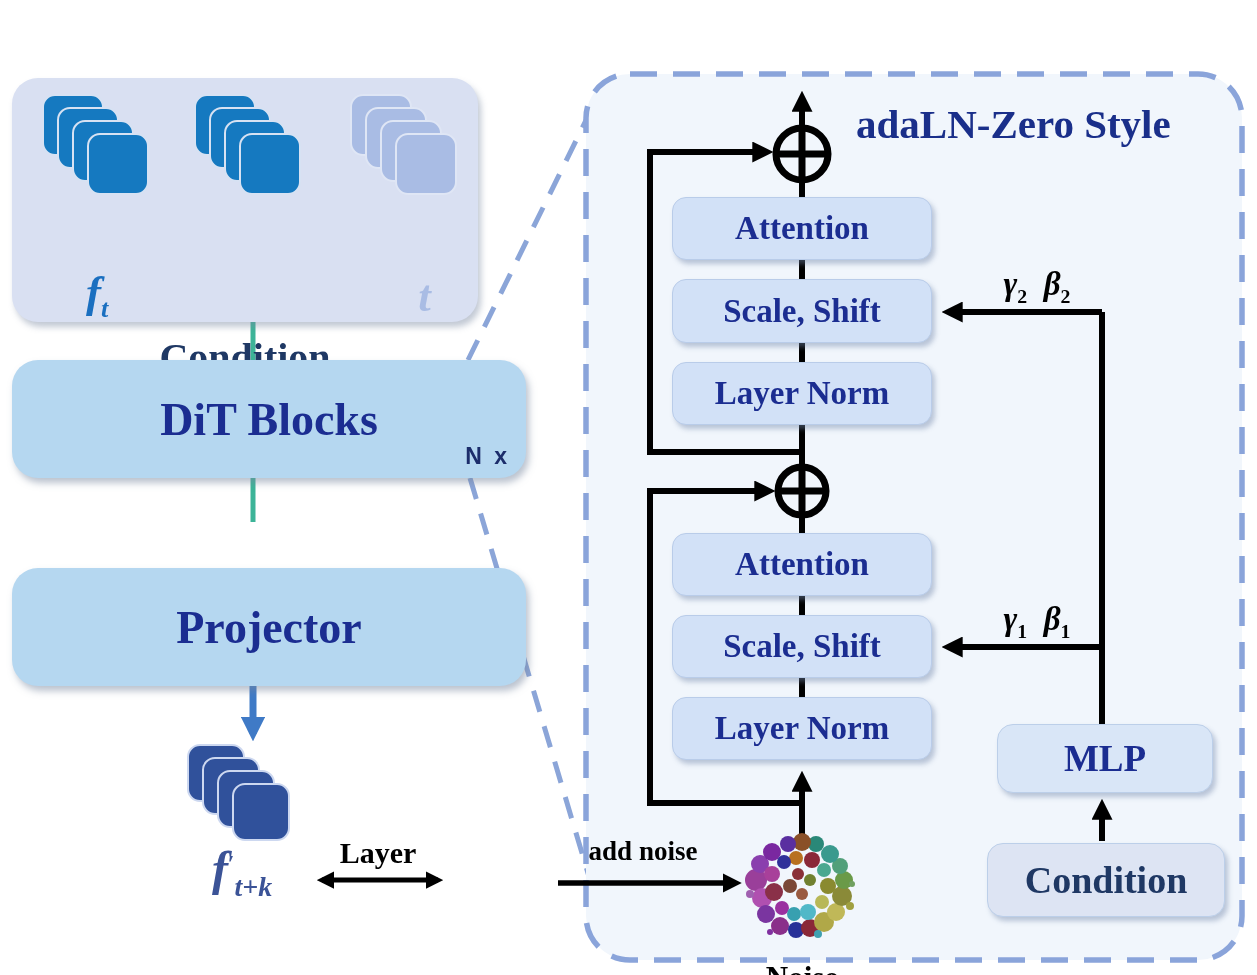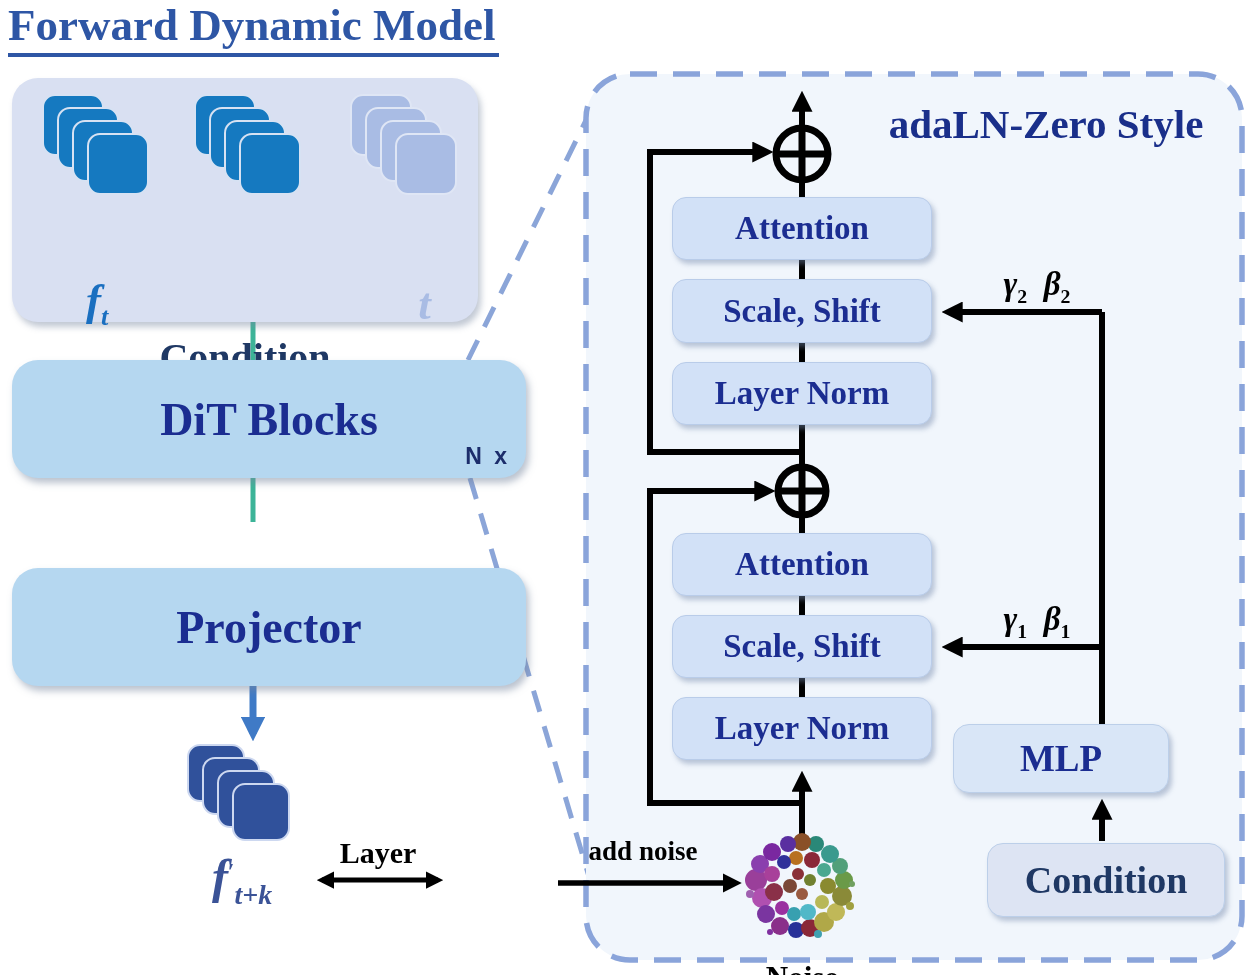--- a/index.html
+++ b/index.html
@@ -14,54 +14,54 @@
   .cond-panel{left:12px;top:78px;width:466px;height:244px;background:#d9e0f2;
               border-radius:26px;box-shadow:3px 5px 6px rgba(120,135,160,.45);}
   .stack{position:absolute;width:108px;height:102px;}
   .stack span{position:absolute;width:62px;height:62px;border-radius:13px;
               border:2px solid rgba(225,232,246,.95);box-sizing:border-box;}
   .stack.small span{width:58px;height:58px;}
   .sq1{left:0;top:0;} .sq2{left:15px;top:13px;} .sq3{left:30px;top:26px;} .sq4{left:45px;top:39px;}
   .stack.blue span{background:#1579c0;}
   .stack.light span{background:#a9bce4;}
   .stack.navy span{background:#30519b;border-color:#cdd8f0;}
-  .mathlbl{font-style:italic;font-weight:bold;font-size:45px;color:#1a6fc0;text-align:center;line-height:1.1;margin-top:8px;}
+  .mathlbl{font-style:italic;font-weight:bold;font-size:45px;color:#1a6fc0;text-align:center;line-height:1.1;}
   .mathlbl sub{font-size:.58em;font-weight:bold;}
   .lbl-ft{left:50px;top:190px;width:70px;}
   .lbl-alpha{left:172px;top:194px;width:170px;}
   .lbl-t{left:385px;top:194px;width:55px;color:#a9bce4;}
   .cond-label{left:0;top:256px;width:466px;text-align:center;font-size:40px;font-weight:bold;color:#1f3864;}
   .bigbox{left:12px;width:514px;height:118px;background:#b5d7f0;border-radius:26px;
           box-shadow:3px 5px 7px rgba(120,135,160,.5);display:flex;align-items:center;justify-content:center;}
   .bigbox .cap{font-size:46px;font-weight:bold;color:#1b2d91;}
   .dit{top:360px;} .proj{top:520px;margin-top:48px;}
   .nx{position:absolute;right:16px;bottom:8px;font-family:"Liberation Sans",sans-serif;
       font-size:23px;font-weight:bold;color:#1c2d6b;letter-spacing:3px;}
   .out-label{left:182px;top:843px;width:120px;font-size:48px;}
   .out-label .prime{font-size:.5em;vertical-align:14px;font-style:normal;}
   .slate{color:#3b5397;}
   .loss-label{left:322px;top:836px;width:112px;text-align:center;font-size:30px;font-weight:bold;color:#000;}
   .target-label{left:450px;top:838px;width:120px;color:#7b2d8e;}
   .addnoise-label{left:583px;top:836px;width:120px;text-align:center;font-size:27px;font-weight:bold;color:#000;}
   .noise-label{left:748px;top:926px;width:108px;text-align:center;font-size:31px;font-weight:bold;color:#000;margin-top:34px;}
 
   
-  .adaln-title{left:856px;top:100px;width:380px;font-size:41px;font-weight:bold;color:#1a2f8a;text-align:center;}
+  .adaln-title{left:856px;top:100px;width:380px;font-size:41px;font-weight:bold;color:#1a2f8a;}
   .blk{left:672px;width:260px;height:63px;background:#d2e1f7;border:1px solid #b9cce9;
        border-radius:14px;box-shadow:3px 4px 5px rgba(115,135,170,.45);box-sizing:border-box;
        display:flex;align-items:center;justify-content:center;font-size:33px;font-weight:bold;color:#1b2d91;}
   .blk.b-att1{top:197px;} .blk.b-ss1{top:279px;height:64px;} .blk.b-ln1{top:362px;}
   .blk.b-att2{top:533px;} .blk.b-ss2{top:615px;} .blk.b-ln2{top:697px;}
   .modlbl{width:150px;text-align:center;font-size:33px;font-weight:bold;font-style:italic;color:#000;}
   .modlbl sub{font-size:.6em;font-style:normal;}
   .mod2{left:962px;top:266px;} .mod1{left:962px;top:601px;}
   .smbox{background:#d9e6f7;border:1px solid #bccfe9;border-radius:16px;box-sizing:border-box;
          box-shadow:3px 4px 5px rgba(115,135,170,.45);display:flex;align-items:center;justify-content:center;
          font-weight:bold;color:#1b2d91;}
-  .mlp-box{left:953px;top:724px;width:216px;height:69px;font-size:37px;}
+  .mlp-box{left:997px;top:724px;width:216px;height:69px;font-size:37px;}
   .cond2-box{left:987px;top:843px;width:238px;height:74px;font-size:38px;background:#dde4f3;color:#1f3864;}
 </style>
 </head>
 <body>
 
 <div id="canvas">
 
   <svg id="overlay" width="1257" height="975" viewBox="0 0 1257 975">
     <defs>
       <marker id="mB" viewBox="0 0 10 10" refX="7" refY="5" markerWidth="3.5" markerHeight="3.5" orient="auto" markerUnits="strokeWidth">
@@ -153,21 +153,20 @@
           <circle cx="-2" cy="-12" r="6" fill="#8a3038"></circle>
         <circle cx="50" cy="20" r="4" fill="#a0a040"></circle>
           <circle cx="52" cy="-2" r="3" fill="#70a060"></circle>
         <circle cx="-50" cy="8" r="4" fill="#a060b0"></circle>
           <circle cx="18" cy="48" r="4" fill="#40a0b0"></circle>
         <circle cx="-30" cy="46" r="3" fill="#8030a0"></circle>
       </g>
     </g>
   </svg>
 
-  <div class="hl page-title">Forward Dynamic Model</div>
 
   <div class="hl cond-panel">
     <div class="stack blue" style="left:30px;top:16px;">
       <span class="sq1"></span>
         <span class="sq2"></span>
         <span class="sq3"></span>
         <span class="sq4"></span>
     </div>
     <div class="stack blue" style="left:182px;top:16px;">
       <span class="sq1"></span>

